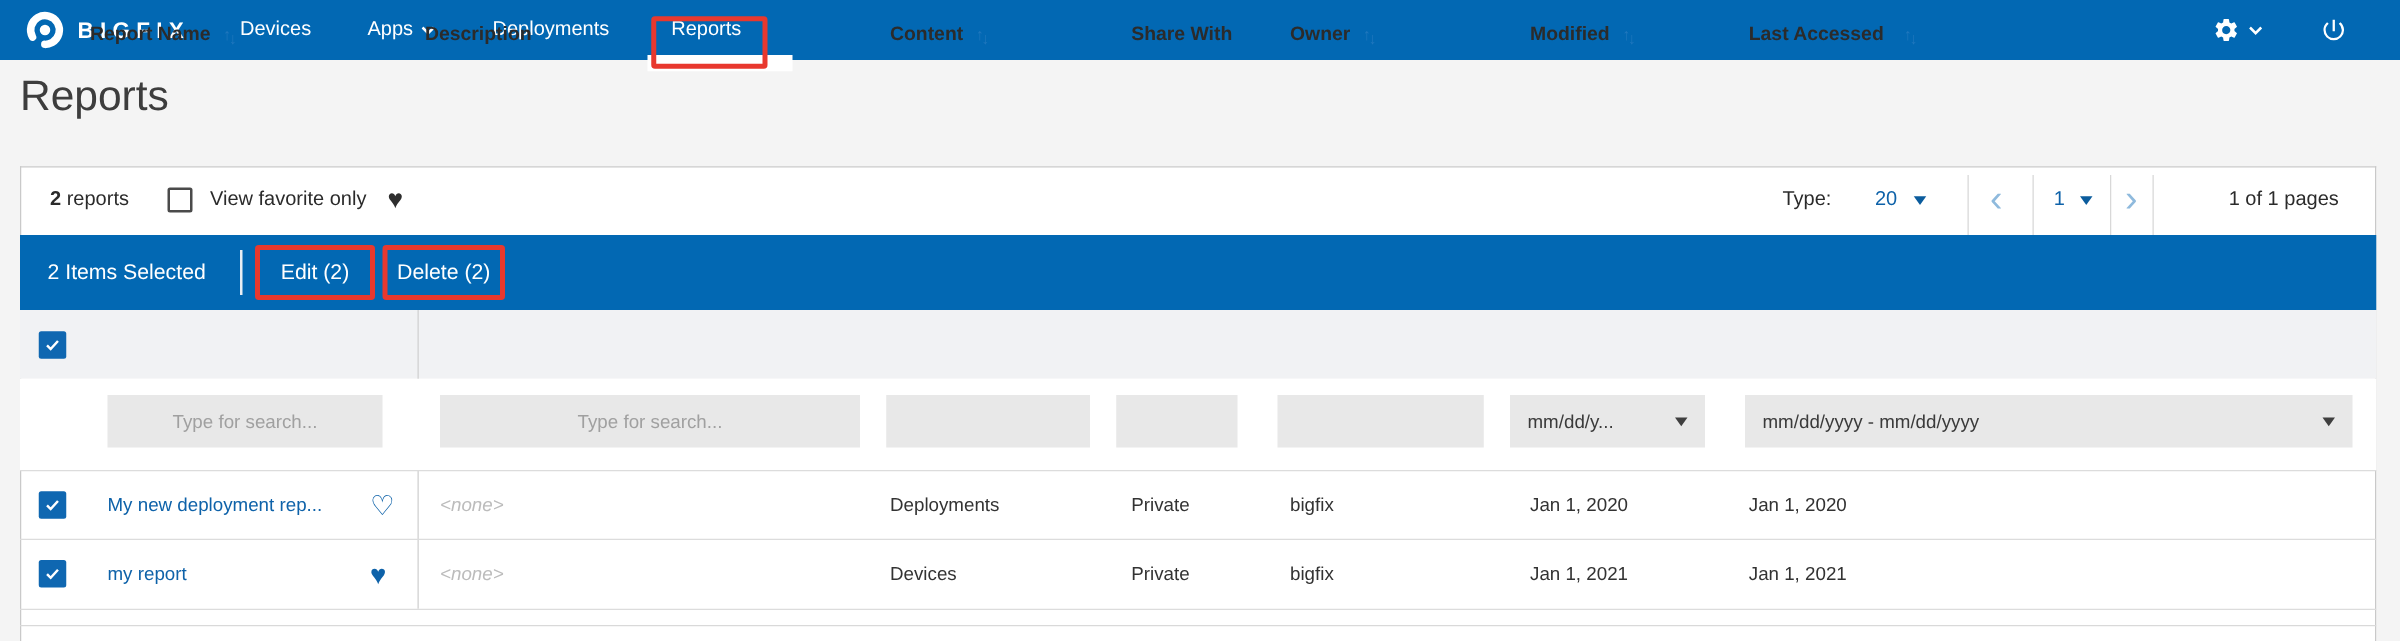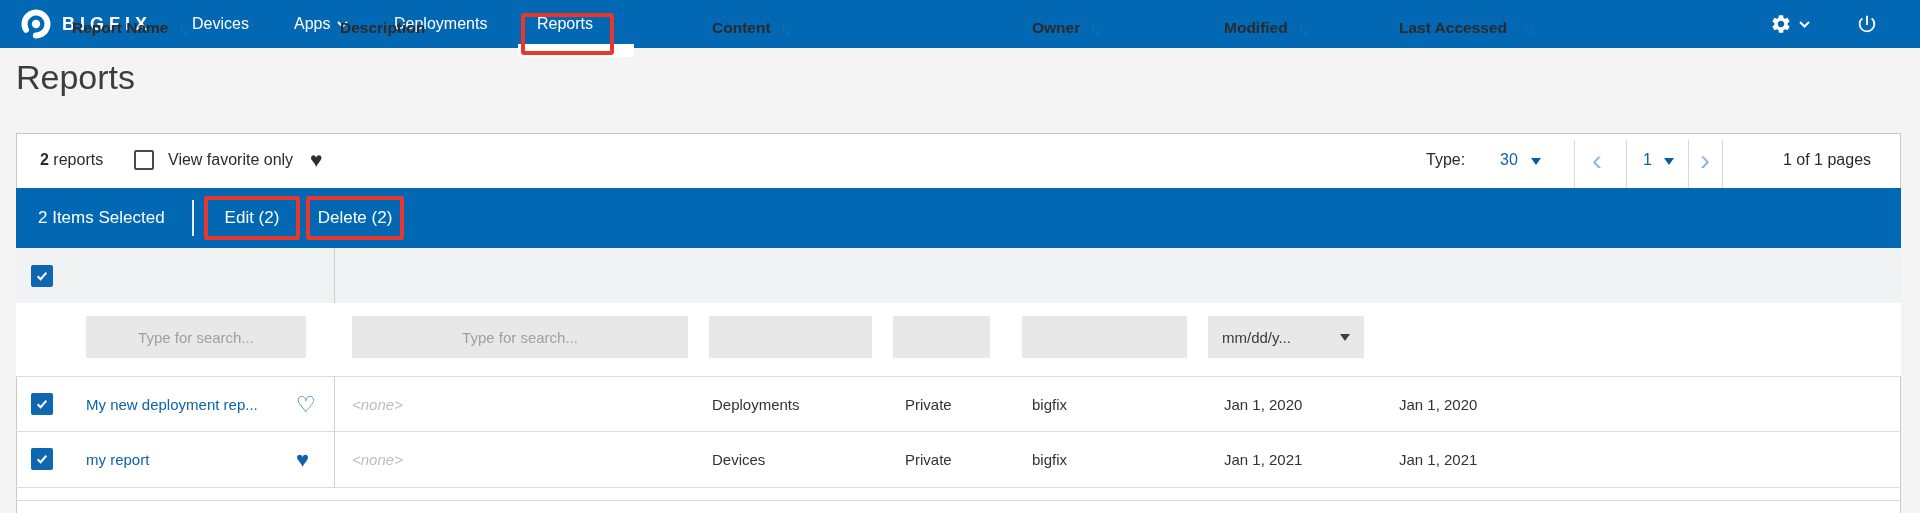--- a/index.html
+++ b/index.html
@@ -134,21 +134,21 @@
   <div class="abs toolbar-text" style="left:40px;top:151px;">
     <b>2</b>
     <span>reports</span>
   </div>
   <div class="abs checkbox-empty" style="left:134px;top:150px;"></div>
   <span class="abs toolbar-text" style="left:168px;top:151px;">View favorite only</span>
   <span class="abs heart-dark" style="left:310px;top:148px;">♥</span>
 
   <span class="abs toolbar-text" style="left:1426px;top:151px;">Type:</span>
   <div class="abs" style="left:1500px;top:151px;cursor:pointer;">
-    <span class="blue-num">30</span>
+    <span class="blue-num">20</span>
     <span class="tri-down" style="margin-left:9px;"></span>
   </div>
 
   <div class="vdiv" style="left:1574px;top:140px;height:48px;"></div>
   <span class="abs chev" style="left:1592px;top:150px;cursor:pointer;">‹</span>
   <div class="vdiv" style="left:1626px;top:140px;height:48px;"></div>
   <div class="abs" style="left:1643px;top:151px;cursor:pointer;">
     <span class="blue-num">1</span>
     <span class="tri-down" style="margin-left:8px;"></span>
   </div>
@@ -178,20 +178,23 @@
     <span>Report Name</span>
     <span class="sort-icon"><span>↑</span><span class="dn">↓</span></span>
   </div>
   <div class="th" style="left:340px;">
     <span>Description</span>
   </div>
   <div class="th" style="left:712px;">
     <span>Content</span>
     <span class="sort-icon"><span>↑</span><span class="dn">↓</span></span>
   </div>
+  <div class="th" style="left:905px;">
+    <span>Share With</span>
+  </div>
   <div class="th" style="left:1032px;">
     <span>Owner</span>
     <span class="sort-icon"><span>↑</span><span class="dn">↓</span></span>
   </div>
   <div class="th" style="left:1224px;">
     <span>Modified</span>
     <span class="sort-icon"><span>↑</span><span class="dn">↓</span></span>
   </div>
   <div class="th" style="left:1399px;">
     <span>Last Accessed</span>
@@ -202,20 +205,24 @@
 
   <div class="abs search-row"></div>
   <input class="search-input" style="left: 86px; width: 220px;" placeholder="Type for search...">
   <input class="search-input" style="left: 352px; width: 336px;" placeholder="Type for search...">
   <input class="search-input" style="left: 709px; width: 163px;">
   <input class="search-input" style="left: 893px; width: 97px;">
   <input class="search-input" style="left: 1022px; width: 165px;">
 
   <div class="date-field" style="left:1208px;width:156px;">
     <span class="txt">mm/dd/y...</span>
+    <span class="tri-down-dark"></span>
+  </div>
+  <div class="date-field" style="left:1396px;width:486px;">
+    <span class="txt">mm/dd/yyyy - mm/dd/yyyy</span>
     <span class="tri-down-dark"></span>
   </div>
   <div class="hline" style="top:376px;"></div>
 
   <div class="abs checkbox-checked" style="left:31px;top:393px;">
     <svg width="14" height="14" viewBox="0 0 24 24">
         <path d="M4.5 12.5l5 5 10-11" stroke="#fff" stroke-width="3.4" fill="none"></path>
       </svg>
   </div>
   <div class="cell link" style="left:86px;top:377px;">My new deployment rep...</div>

